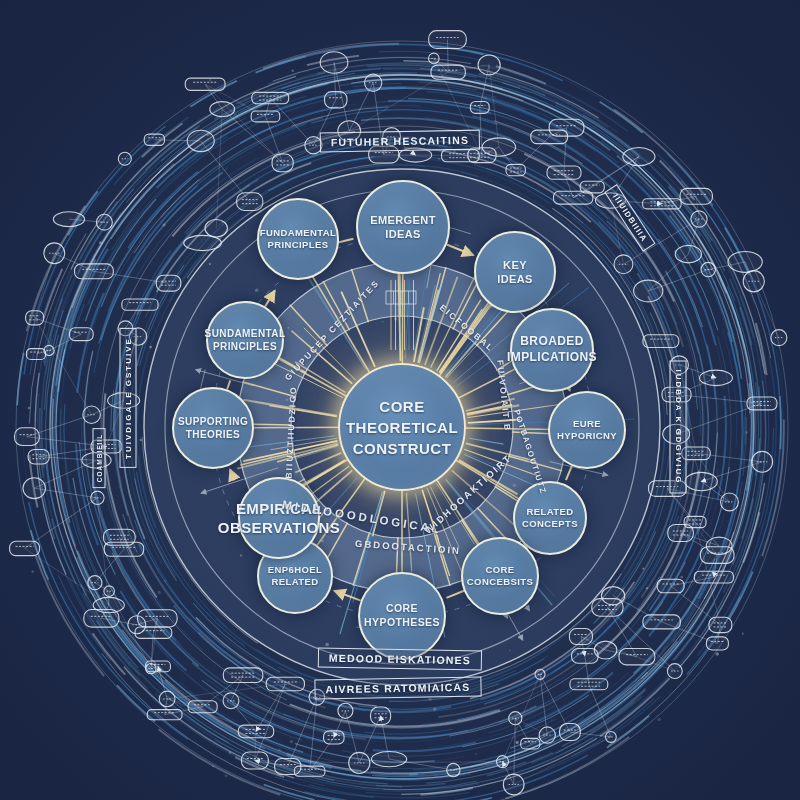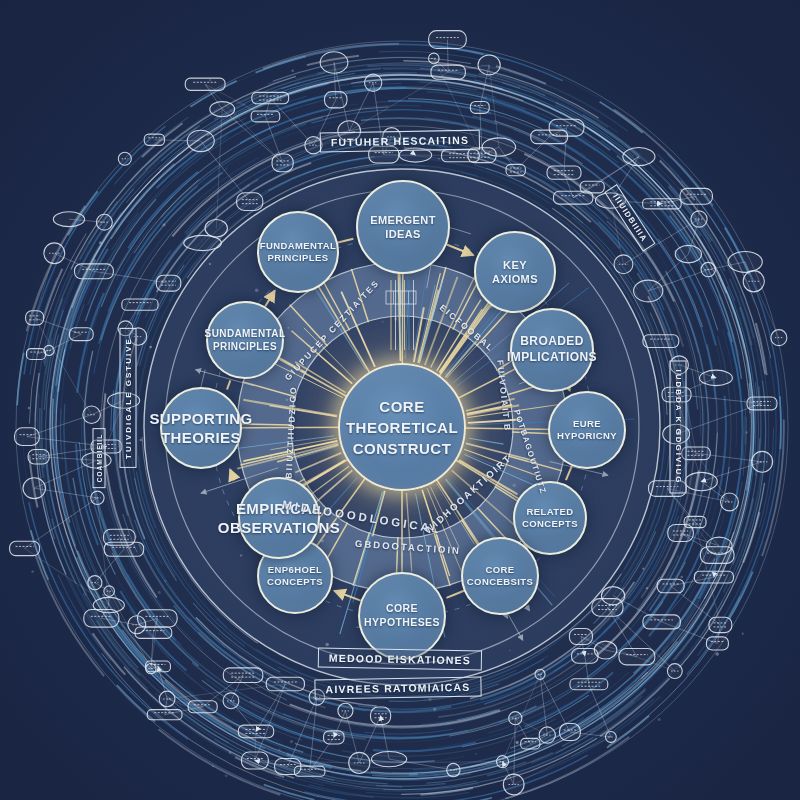--- a/index.html
+++ b/index.html
@@ -765,40 +765,40 @@
         <rect x="386" y="291" width="30" height="13" fill="none" stroke="#d7e1ec" stroke-width="0.9" opacity="0.85"></rect>
         <line x1="393.5" y1="291" x2="393.5" y2="304" stroke="#d7e1ec" stroke-width="0.8" opacity="0.8"></line>
         <line x1="401" y1="291" x2="401" y2="304" stroke="#d7e1ec" stroke-width="0.8" opacity="0.8"></line>
         <line x1="408.5" y1="291" x2="408.5" y2="304" stroke="#d7e1ec" stroke-width="0.8" opacity="0.8"></line>
       </g>
   </svg>
 
   <div class="sat" style="font-size: 11px; left: 356px; top: 180px; width: 94px; height: 94px; text-align: center;">EMERGENT
 IDEAS</div>
   <div class="sat" style="font-size: 11px; left: 474px; top: 231px; width: 82px; height: 82px;">KEY
-AXIOMS</div>
+IDEAS</div>
   <div class="sat" style="font-size: 12px; left: 510px; top: 308px; width: 84px; height: 84px;">BROADED
 IMPLICATIONS</div>
   <div class="sat" style="font-size: 9.5px; left: 548px; top: 391px; width: 78px; height: 78px;">EURE
 HYPORICNY</div>
   <div class="sat" style="font-size: 9.5px; left: 513px; top: 481px; width: 74px; height: 74px;">RELATED
 CONCEPTS</div>
   <div class="sat" style="font-size: 9.5px; left: 461px; top: 537px; width: 78px; height: 78px;">CORE
 CONCEBSITS</div>
   <div class="sat" style="font-size: 10.5px; left: 358px; top: 572px; width: 88px; height: 88px;">CORE
 HYPOTHESES</div>
   <div class="sat" style="font-size: 9.5px; left: 257px; top: 538px; width: 76px; height: 76px;">ENP6HOEL
-CONCEPTS</div>
+RELATED</div>
   <div class="sat" style="font-size: 15px; left: 209px; top: 477px; width: 82px; height: 82px; margin-left: 29px;">EMPIRICAL
 OBSERVATIONS</div>
-  <div class="sat" style="font-size: 15px; left: 160px; top: 387px; width: 82px; height: 82px;">SUPPORTING
+  <div class="sat" style="font-size: 10px; left: 172px; top: 387px; width: 82px; height: 82px;">SUPPORTING
 THEORIES</div>
   <div class="sat" style="font-size: 10px; left: 206px; top: 301px; width: 78px; height: 78px;">SUNDAMENTAL
 PRINCIPLES</div>
-  <div class="sat" style="font-size: 9.5px; left: 257px; top: 211px; width: 82px; height: 82px;">FUNDAMENTAL
+  <div class="sat" style="font-size: 9.5px; left: 257px; top: 198px; width: 82px; height: 82px;">FUNDAMENTAL
 PRINCIPLES</div>
 
   <div class="center-node" style="left: 338px; top: 363px; width: 128px; height: 128px;">CORE
 THEORETICAL
 CONSTRUCT</div>
 
   <div class="banner" style="left:400px;top:141px;--rot:-1deg">FUTUHER HESCAITINS</div>
   <div class="banner" style="left:400px;top:659px;--rot:1deg">MEDOOD EISKATIONES</div>
   <div class="banner" style="left:398px;top:688px;--rot:-1deg">AIVREES RATOMIAICAS</div>
   <div class="banner vert up" style="left:128px;top:398px">TUIVDIGALE GSTUIVE</div>

